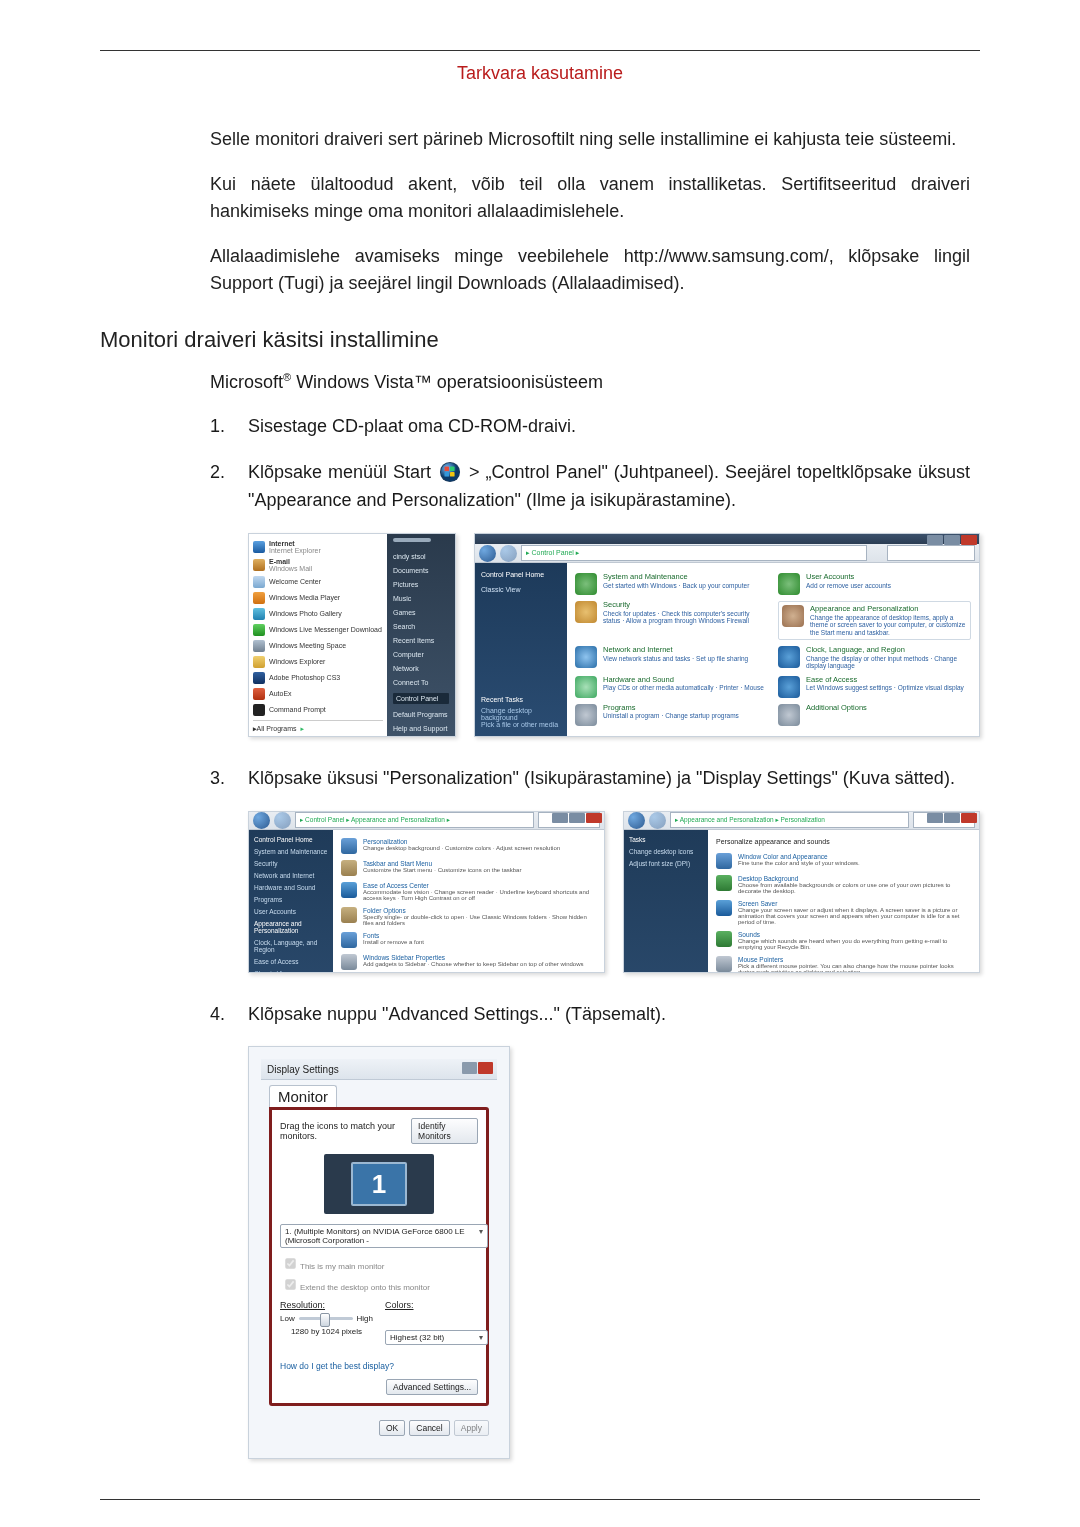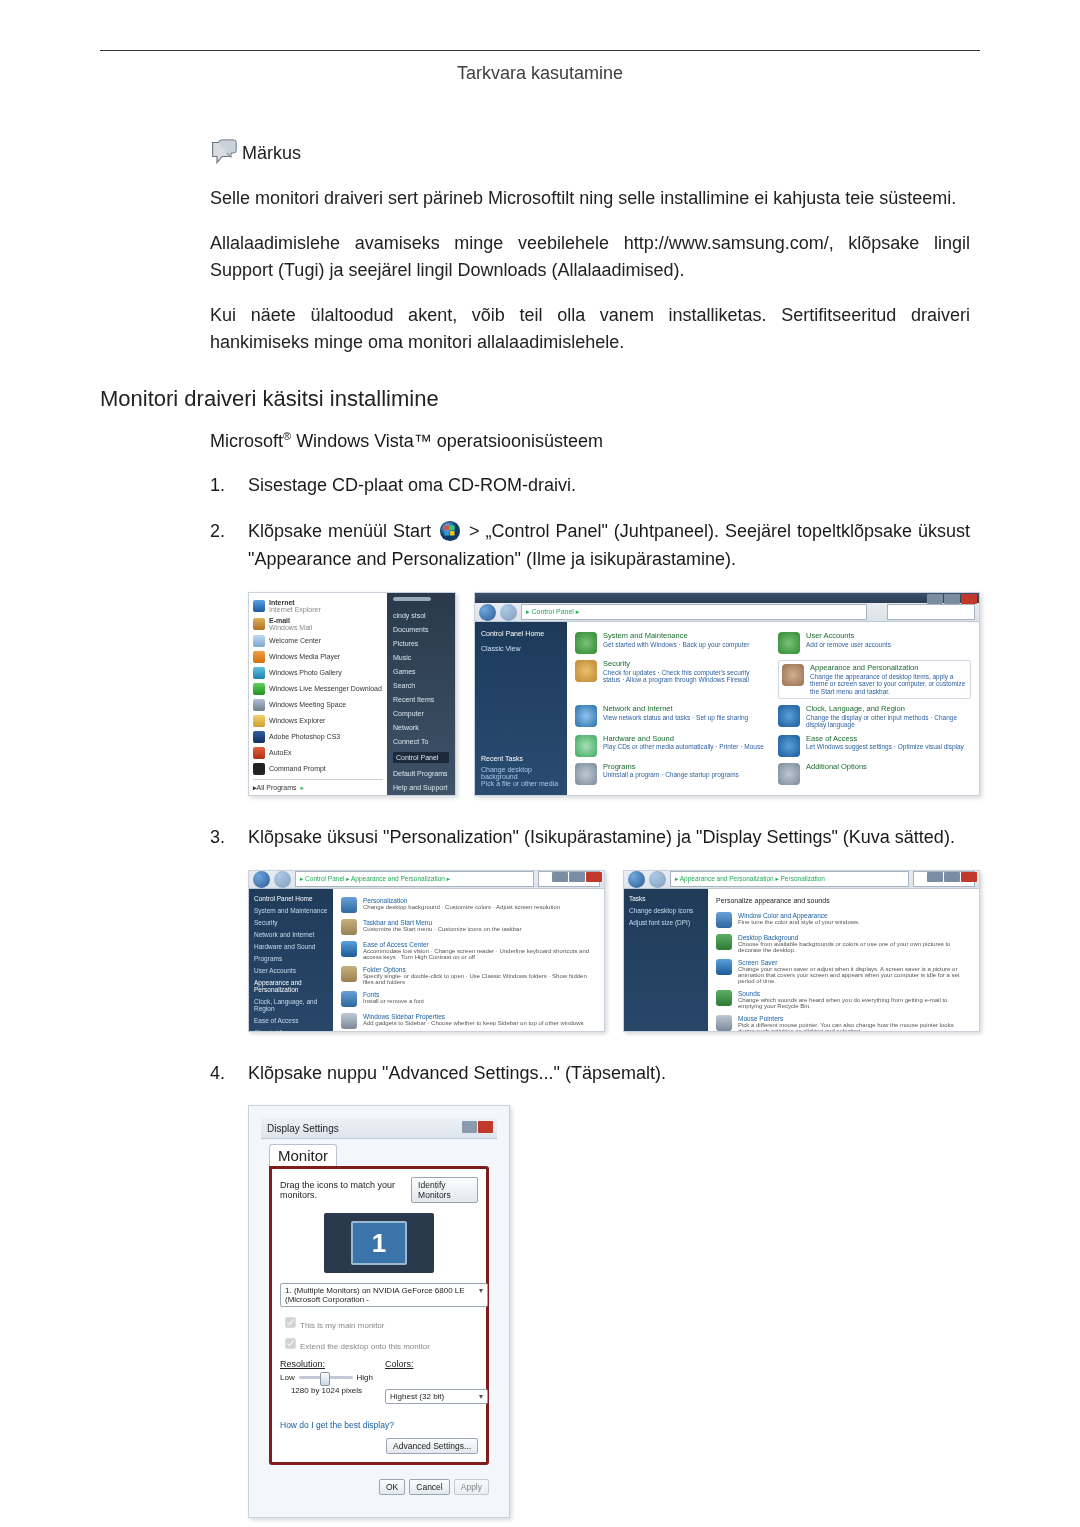--- a/index.html
+++ b/index.html
@@ -13,22 +13,22 @@
   .page {
     padding: 50px 100px 80px 100px;
   }
   .header-line {
     border-top: 1px solid #333;
     margin-bottom: 12px;
   }
   .page-title {
     text-align: center;
     font-size: 18px;
-    margin-bottom: 55px;
-    color: #404040;
+    margin-bottom: 42px;
+    color: #b91c1c;
   }
   .content-inset {
     margin-left: 110px;
     margin-right: 10px;
   }
   .note-row {
     display: flex;
     align-items: center;
     margin-bottom: 14px;
   }
@@ -335,32 +335,23 @@
   }
 </style>
 </head>
 <body>
 
 <div class="page">
   <div class="header-line"></div>
   <div class="page-title">Tarkvara kasutamine</div>
 
   <div class="content-inset">
-    <div class="note-row">
-      <span class="note-icon">
-        <svg viewBox="0 0 32 32">
-            <path d="M3 4 L22 4 L22 20 L14 20 L8 27 L8 20 L3 20 Z" fill="#d9dde2" stroke="#6b7684" stroke-width="1.3"></path>
-            <path d="M10 4 Q10 1 13 1 L27 1 Q30 1 30 4 L30 13 Q30 16 27 16 L24 16 L24 21 L19 16" fill="#c9d1da" stroke="#6b7684" stroke-width="1.1"></path>
-          </svg>
-      </span>
-      <span class="note-label">Märkus</span>
-    </div>
     <p class="para">Selle monitori draiveri sert pärineb Microsoftilt ning selle installimine ei kahjusta teie süsteemi.</p>
+    <p class="para">Kui näete ülaltoodud akent, võib teil olla vanem installiketas. Sertifitseeritud draiveri hankimiseks minge oma monitori allalaadimislehele.</p>
     <p class="para">Allalaadimislehe avamiseks minge veebilehele http://www.samsung.com/, klõpsake lingil Support (Tugi) ja seejärel lingil Downloads (Allalaadimised).</p>
-    <p class="para">Kui näete ülaltoodud akent, võib teil olla vanem installiketas. Sertifitseeritud draiveri hankimiseks minge oma monitori allalaadimislehele.</p>
   </div>
 
   <h2 class="section">Monitori draiveri käsitsi installimine</h2>
   <p class="subtitle">
     <span>Microsoft</span><sup>®</sup><span> Windows Vista™ operatsioonisüsteem</span>
   </p>
 
   <ol class="steps">
     <li>Sisestage CD-plaat oma CD-ROM-draivi.</li>
     <li>

